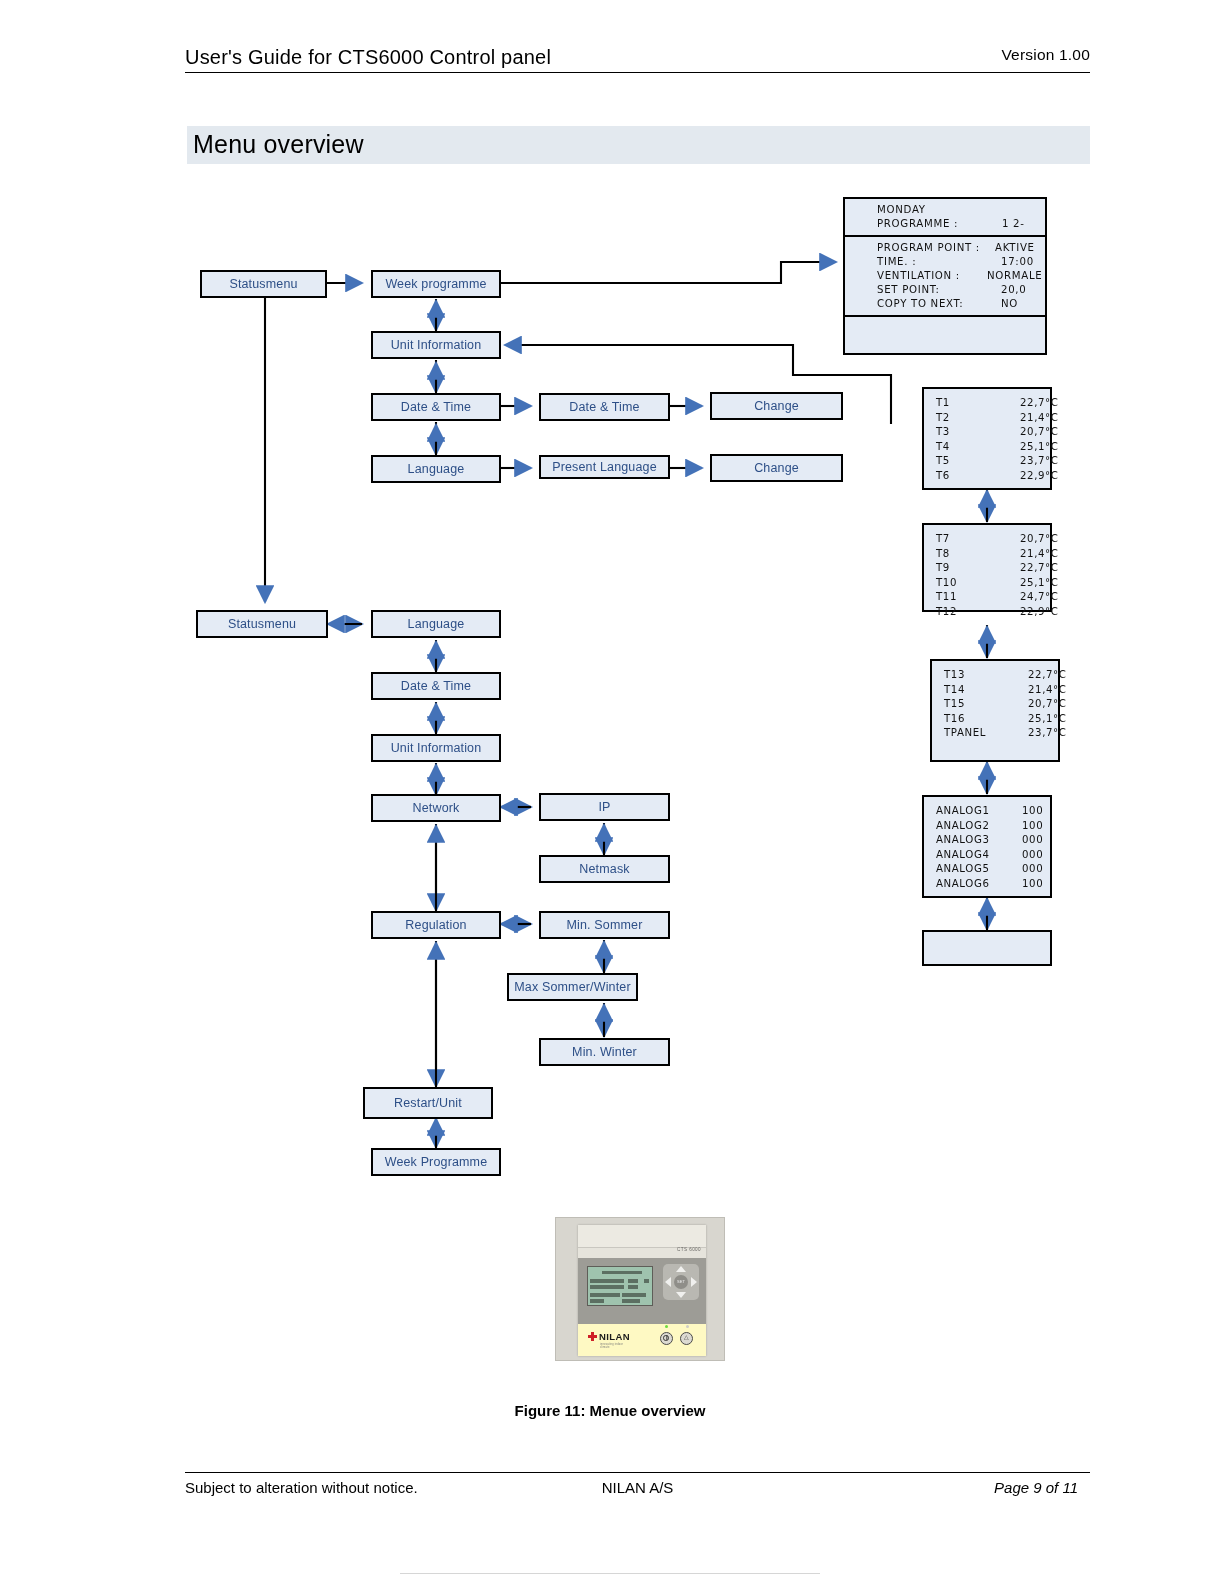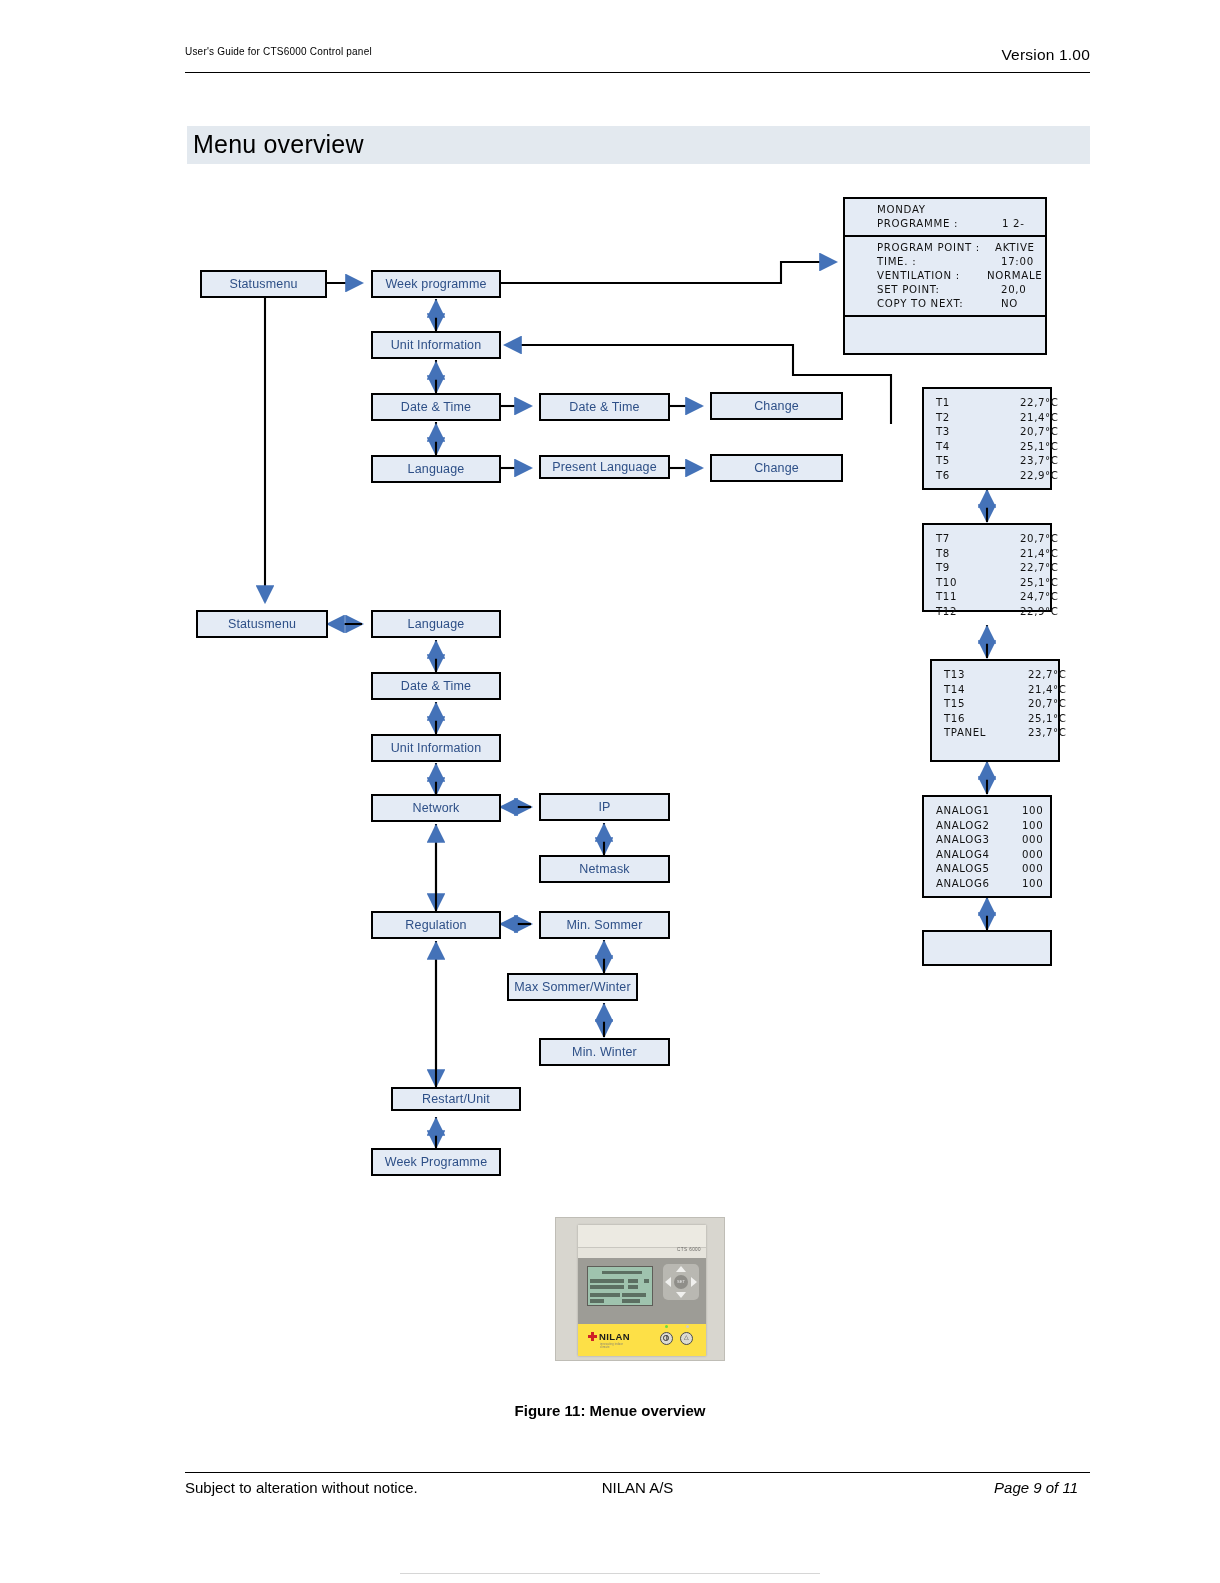--- a/index.html
+++ b/index.html
@@ -17,21 +17,21 @@
   }
 
   
   #page-header {
     position: absolute;
     left: 185px; top: 46px; width: 905px; height: 26px;
     border-bottom: 1.5px solid #000;
   }
   #page-header .hdr-left {
     position: absolute; left: 0; top: 0;
-    font-size: 10px; letter-spacing: .2px;
+    font-size: 20px; letter-spacing: .2px;
   }
   #page-header .hdr-right {
     position: absolute; right: 0; top: 0;
     font-size: 15.5px; letter-spacing: .2px;
   }
 
   
   #title-band {
     position: absolute;
     left: 187px; top: 126px; width: 903px; height: 38px;
@@ -162,21 +162,21 @@
     color: #efefef; font-size: 4px; text-align: center; line-height: 14px;
     font-family: "Liberation Sans", sans-serif;
   }
   #photo .dpad .tri { position: absolute; width: 0; height: 0; }
   #photo .dpad .tri.up { left: 13px; top: 2px; border-left:5px solid transparent; border-right:5px solid transparent; border-bottom:6px solid #f0f0ee; }
   #photo .dpad .tri.dn { left: 13px; bottom: 2px; border-left:5px solid transparent; border-right:5px solid transparent; border-top:6px solid #f0f0ee; }
   #photo .dpad .tri.lf { left: 2px; top: 13px; border-top:5px solid transparent; border-bottom:5px solid transparent; border-right:6px solid #f0f0ee; }
   #photo .dpad .tri.rt { right: 2px; top: 13px; border-top:5px solid transparent; border-bottom:5px solid transparent; border-left:6px solid #f0f0ee; }
   #photo .panel-bottom {
     position: absolute; left: 0; top: 99px; width: 128px; height: 32px;
-    background: #fde047;
+    background: #fef9c3;
   }
   #photo .nilan {
     position: absolute; left: 10px; top: 7px;
     display: flex; align-items: center;
   }
   #photo .nilan .mark {
     width: 9px; height: 9px; margin-right: 2px; position: relative;
   }
   #photo .nilan .mark::before, #photo .nilan .mark::after {
     content:""; position:absolute; background:#cf2027;
@@ -395,21 +395,21 @@
   </div>
 
   <div class="fbox" style="left:507px; top:973px; width:131px; height:28px;">
     <span>Max Sommer/Winter</span>
   </div>
 
   <div class="fbox" style="left:539px; top:1038px; width:131px; height:28px;">
     <span>Min. Winter</span>
   </div>
 
-  <div class="fbox" style="left:391px; top:1087px; width:130px; height:24px;">
+  <div class="fbox" style="left:363px; top:1087px; width:130px; height:32px;">
     <span>Restart/Unit</span>
   </div>
 
   <div class="fbox" style="left:371px; top:1148px; width:130px; height:28px;">
     <span>Week Programme</span>
   </div>
 
   <div id="lcd">
     <div class="lcd-sec lcd-div">
       <div class="lcd-row">

